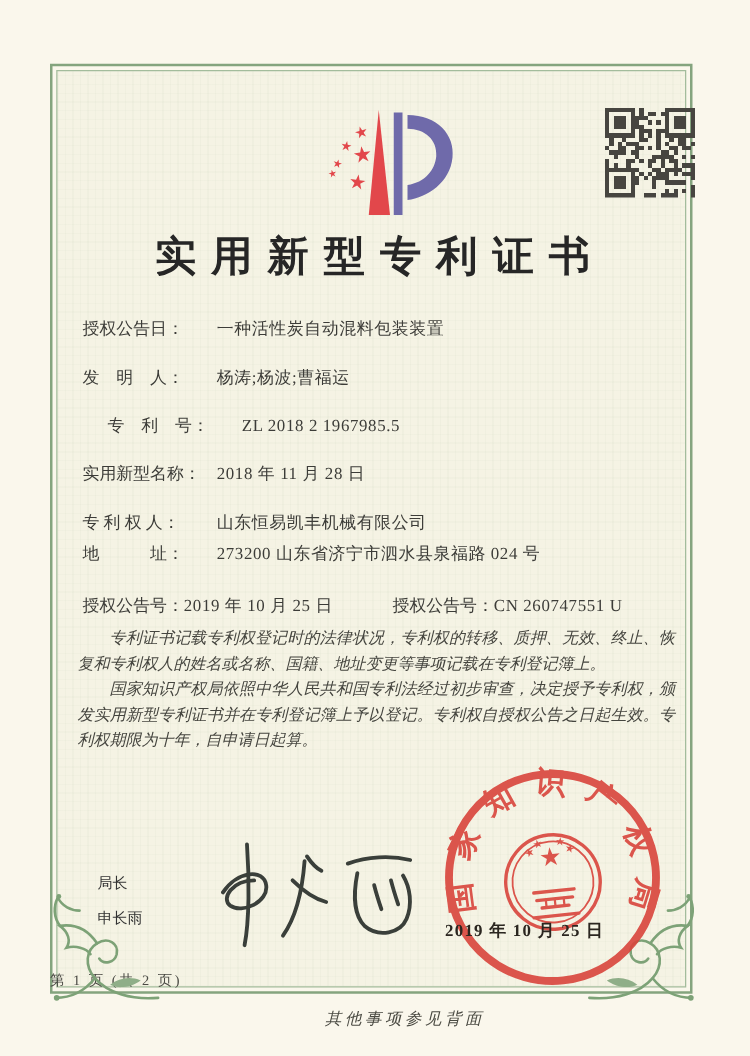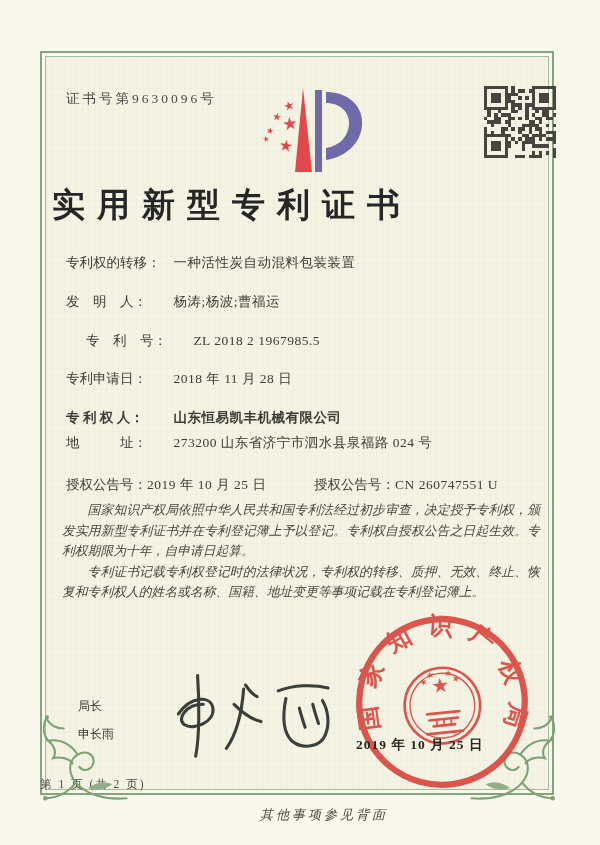--- a/index.html
+++ b/index.html
@@ -32,30 +32,30 @@
   
   .cert-no{
     position:absolute;left:66px;top:90px;
     font-size:13.5px;letter-spacing:3px;color:#4a4a46;
   }
   .logo{position:absolute;left:246px;top:74px;width:134px;height:114px;}
   .qr{position:absolute;left:484px;top:86px;width:72px;height:72px;}
   .qr svg{width:100%;height:100%;}
   .title{
     position:absolute;left:40px;top:183px;width:516px;
-    text-align:left;font-size:33px;font-weight:bold;color:#262626;
+    text-align:center;font-size:33px;font-weight:bold;color:#262626;
     letter-spacing:12px;text-indent:12px;
   }
   
   .fields{position:absolute;left:66px;top:250px;width:472px;font-size:13.5px;color:#3c3c38;}
   .frow{position:absolute;left:0;white-space:nowrap;}
   .frow .lab{display:inline-block;min-width:104px;}
   .frow .val{letter-spacing:.5px;text-align:center;}
   .r0{top:4px;} .r1{top:43px;} .r2{top:82px;margin-left:20px;} .r3{top:120px;}
-  .r4{top:159px;font-weight:bold;} .r5{top:184px;} .r6{top:226px;}
+  .r4{top:159px;} .r5{top:184px;} .r6{top:226px;}
   .grant2{position:absolute;left:248px;top:0;}
   
   .paras{
     position:absolute;left:62px;top:500px;width:478px;
     font-size:12.8px;line-height:20.5px;color:#45453f;
     text-align:justify;font-style:italic;
   }
   .paras p{margin:0;text-indent:2em;}
   
   .director{position:absolute;left:78px;top:692px;font-size:12px;color:#333;line-height:28px;}
@@ -101,21 +101,20 @@
       <path d="M106,100 C82,102 60,96 48,82 C38,70 40,56 50,50 C60,44 70,50 68,60 C66,68 56,70 52,64"></path>
       <path d="M48,82 C40,92 28,100 12,100"></path>
       <path d="M50,50 C42,38 30,32 16,34 C24,40 26,48 22,54 C30,52 40,54 44,60"></path>
       <path d="M16,34 C10,26 10,16 14,8 C18,16 26,20 34,20"></path>
       <path d="M62,88 C70,82 80,80 90,84 C82,90 70,92 62,88 Z" fill="#8fae88" stroke="none"></path>
       <circle cx="13" cy="100" r="2.6" fill="#7da277" stroke="none"></circle>
       <circle cx="15" cy="7" r="2.2" fill="#7da277" stroke="none"></circle>
     </g>
   </svg>
 
-  <div class="cert-no">证书号第9630096号</div>
 
   <svg class="logo" viewBox="0 0 134 114">
     <defs>
       <path id="st" d="M0,-1 L0.224,-0.309 0.951,-0.309 0.363,0.118 0.588,0.809 0,0.382 -0.588,0.809 -0.363,0.118 -0.951,-0.309 -0.224,-0.309 Z"></path>
     </defs>
 
     <polygon points="57,14 66,98 49,98" fill="#e2474b"></polygon>
 
     <polygon points="69,16 76,16 76,98 69,98" fill="#6f6aaa"></polygon>
     <path d="M80,18 C104,18 118,34 116,52 C114,72 96,84 80,86 L80,74 C94,72 102,62 103,51 C104,38 94,29 80,29 Z" fill="#6f6aaa"></path>
@@ -362,54 +361,54 @@
           <rect x="15" y="20" width="1" height="1"></rect>
           <rect x="16" y="20" width="1" height="1"></rect>
           <rect x="20" y="20" width="1" height="1"></rect>
         </g>
       </svg></div>
 
   <div class="title">实用新型专利证书</div>
 
   <div class="fields">
     <div class="frow r0">
-      <span class="lab">专利权的转移：</span>
+      <span class="lab">授权公告日：</span>
       <span class="val">一种活性炭自动混料包装装置</span>
     </div>
     <div class="frow r1">
       <span class="lab">发　明　人：</span>
       <span class="val">杨涛;杨波;曹福运</span>
     </div>
     <div class="frow r2">
       <span class="lab">专　利　号：</span>
       <span class="val">ZL 2018 2 1967985.5</span>
     </div>
     <div class="frow r3">
-      <span class="lab">专利申请日：</span>
+      <span class="lab">实用新型名称：</span>
       <span class="val">2018 年 11 月 28 日</span>
     </div>
     <div class="frow r4">
       <span class="lab">专 利 权 人：</span>
       <span class="val">山东恒易凯丰机械有限公司</span>
     </div>
     <div class="frow r5">
       <span class="lab">地　　　址：</span>
       <span class="val">273200 山东省济宁市泗水县泉福路 024 号</span>
     </div>
     <div class="frow r6">
       <span>授权公告号：</span><span class="val">2019 年 10 月 25 日</span>
       <span class="grant2">
         <span>授权公告号：</span><span class="val">CN 260747551 U</span>
       </span>
     </div>
   </div>
 
   <div class="paras">
+    <p>专利证书记载专利权登记时的法律状况，专利权的转移、质押、无效、终止、恢复和专利权人的姓名或名称、国籍、地址变更等事项记载在专利登记簿上。</p>
     <p>国家知识产权局依照中华人民共和国专利法经过初步审查，决定授予专利权，颁发实用新型专利证书并在专利登记簿上予以登记。专利权自授权公告之日起生效。专利权期限为十年，自申请日起算。</p>
-    <p>专利证书记载专利权登记时的法律状况，专利权的转移、质押、无效、终止、恢复和专利权人的姓名或名称、国籍、地址变更等事项记载在专利登记簿上。</p>
   </div>
 
   <div class="director">
     <div>局长</div>
     <div>申长雨</div>
   </div>
 
   <svg class="signature" viewBox="0 0 200 100">
     <g fill="none" stroke="#3a3f3a" stroke-width="3.2" stroke-linecap="round" stroke-linejoin="round">
       <path d="M28,52 C40,34 62,32 64,46 C66,60 44,70 34,63 C26,57 36,42 54,42"></path>

